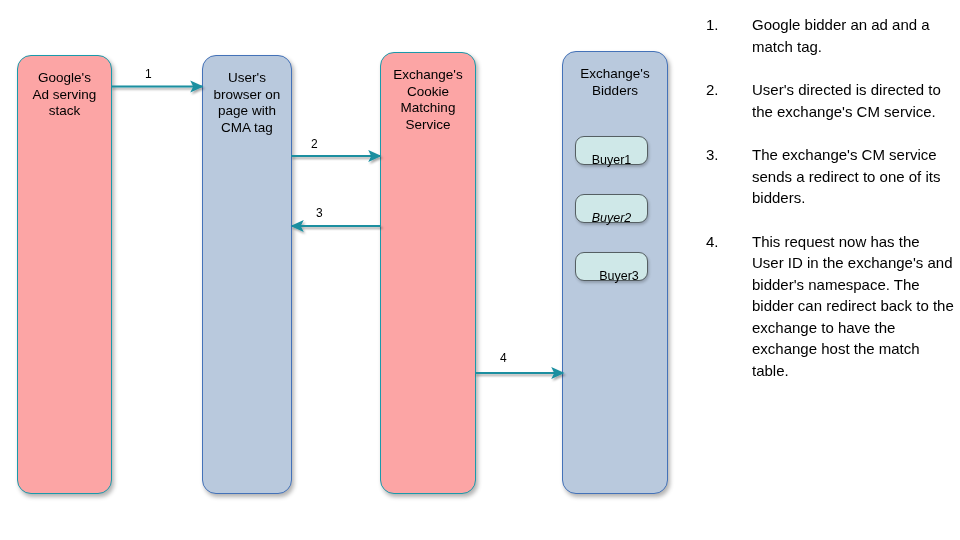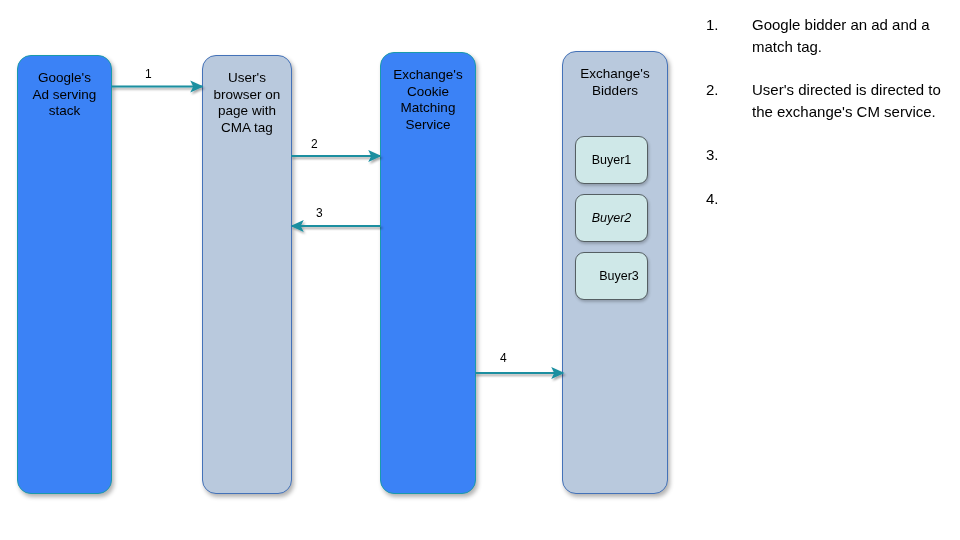--- a/index.html
+++ b/index.html
@@ -28,21 +28,21 @@
     position: absolute;
     border-radius: 14px;
     box-sizing: border-box;
     text-align: center;
     font-size: 13.5px;
     line-height: 16.5px;
     box-shadow: 2px 3px 4px rgba(0,0,0,0.30);
     padding-top: 14px;
   }
   .lane.green {
-    background: #3b82f6;
+    background: #fca5a5;
     border: 1.2px solid #1a9aab;
   }
   .lane.blue {
     background: #b9c9dd;
     border: 1.2px solid #4472b8;
   }
   .lane-label {
     display: block;
     white-space: pre-line;
   }
@@ -50,21 +50,21 @@
   #lane-google  { left: 17px;  top: 55px;  width: 95px;  height: 439px; }
   #lane-browser { left: 202px; top: 55px;  width: 90px;  height: 439px; }
   #lane-cms     { left: 380px; top: 52px;  width: 96px;  height: 442px; }
   #lane-bidders { left: 562px; top: 51px;  width: 106px; height: 443px; }
 
   
   .buyer {
     position: absolute;
     left: 575px;
     width: 73px;
-    height: 48px;
+    height: 29px;
     box-sizing: border-box;
     border-radius: 9px;
     background: #cfe8e8;
     border: 1px solid #555f63;
     font-size: 12.5px;
     line-height: 47px;
     text-align: center;
     box-shadow: 1px 2px 3px rgba(0,0,0,0.22);
   }
   #buyer-0 { top: 136px; }
@@ -182,19 +182,21 @@
     <div class="step">
       <span class="step-num">1.</span>
       <span class="step-text">Google bidder an ad and a match tag.</span>
     </div>
     <div class="step">
       <span class="step-num">2.</span>
       <span class="step-text">User's directed is directed to the exchange's CM service.</span>
     </div>
     <div class="step">
       <span class="step-num">3.</span>
+      <span class="step-text">The exchange's CM service sends a redirect to one of its bidders.</span>
     </div>
     <div class="step">
       <span class="step-num">4.</span>
+      <span class="step-text">This request now has the User ID in the exchange's and bidder's namespace. The bidder can redirect back to the exchange to have the exchange host the match table.</span>
     </div>
   </div>
 
 </div>
 
 </body></html>

